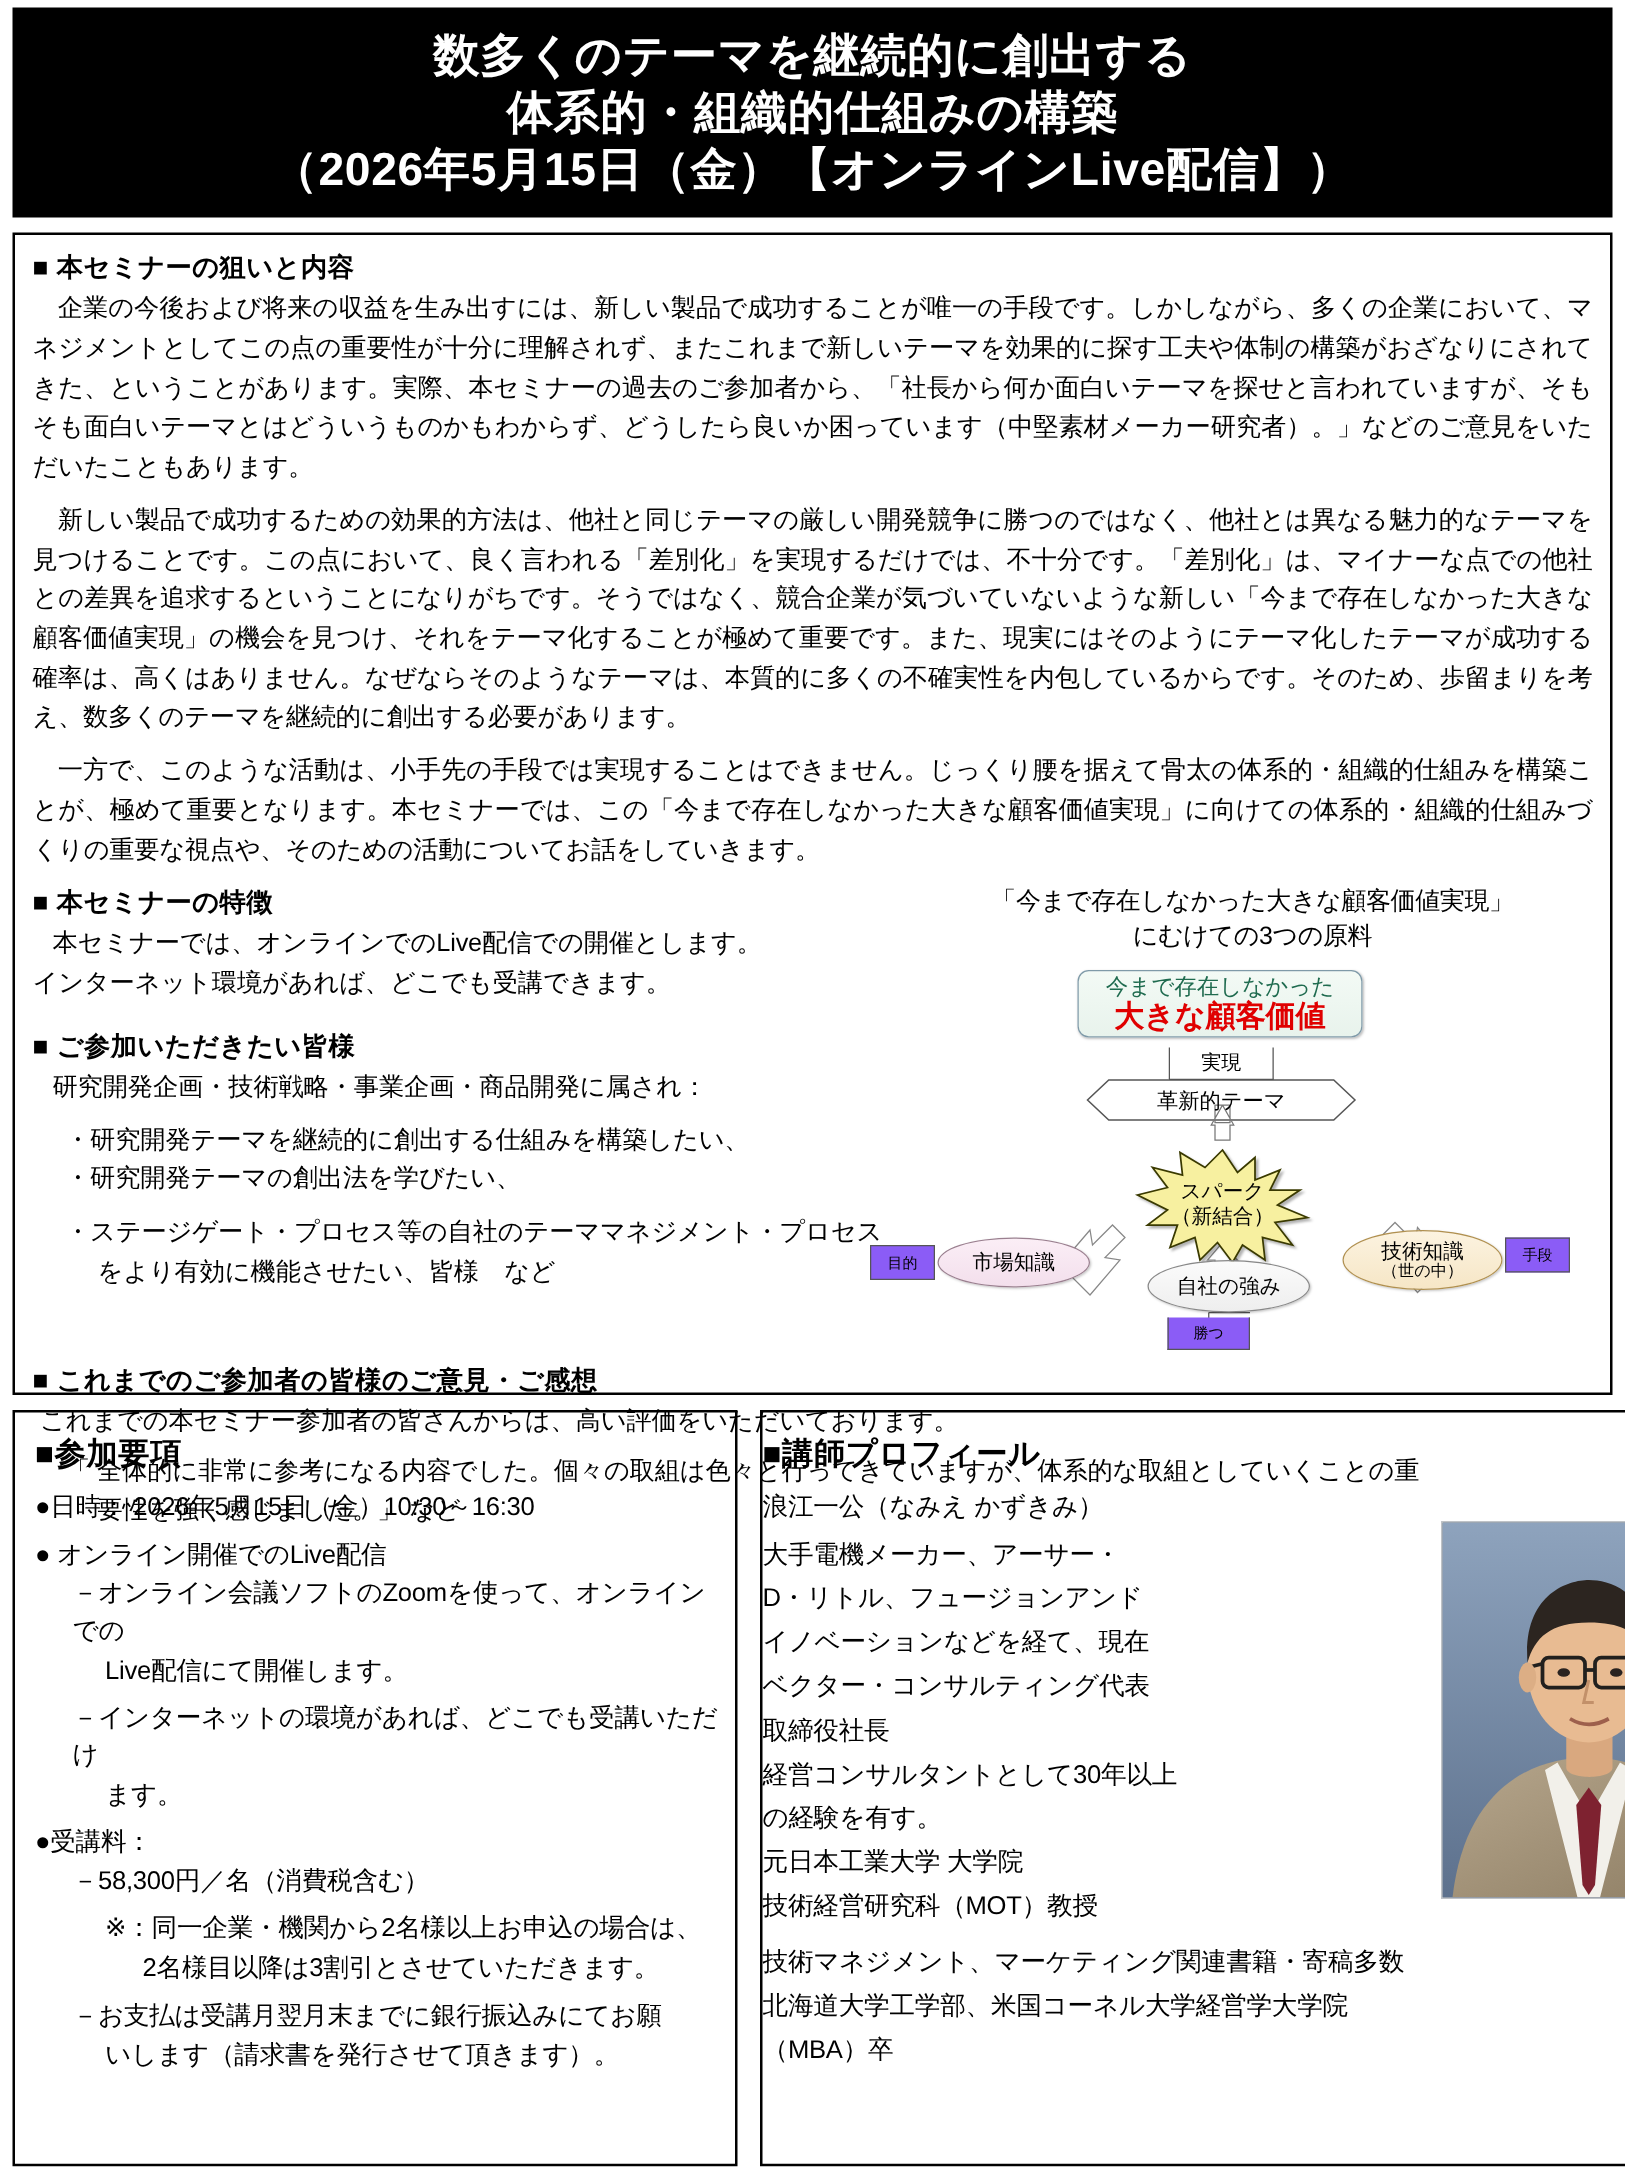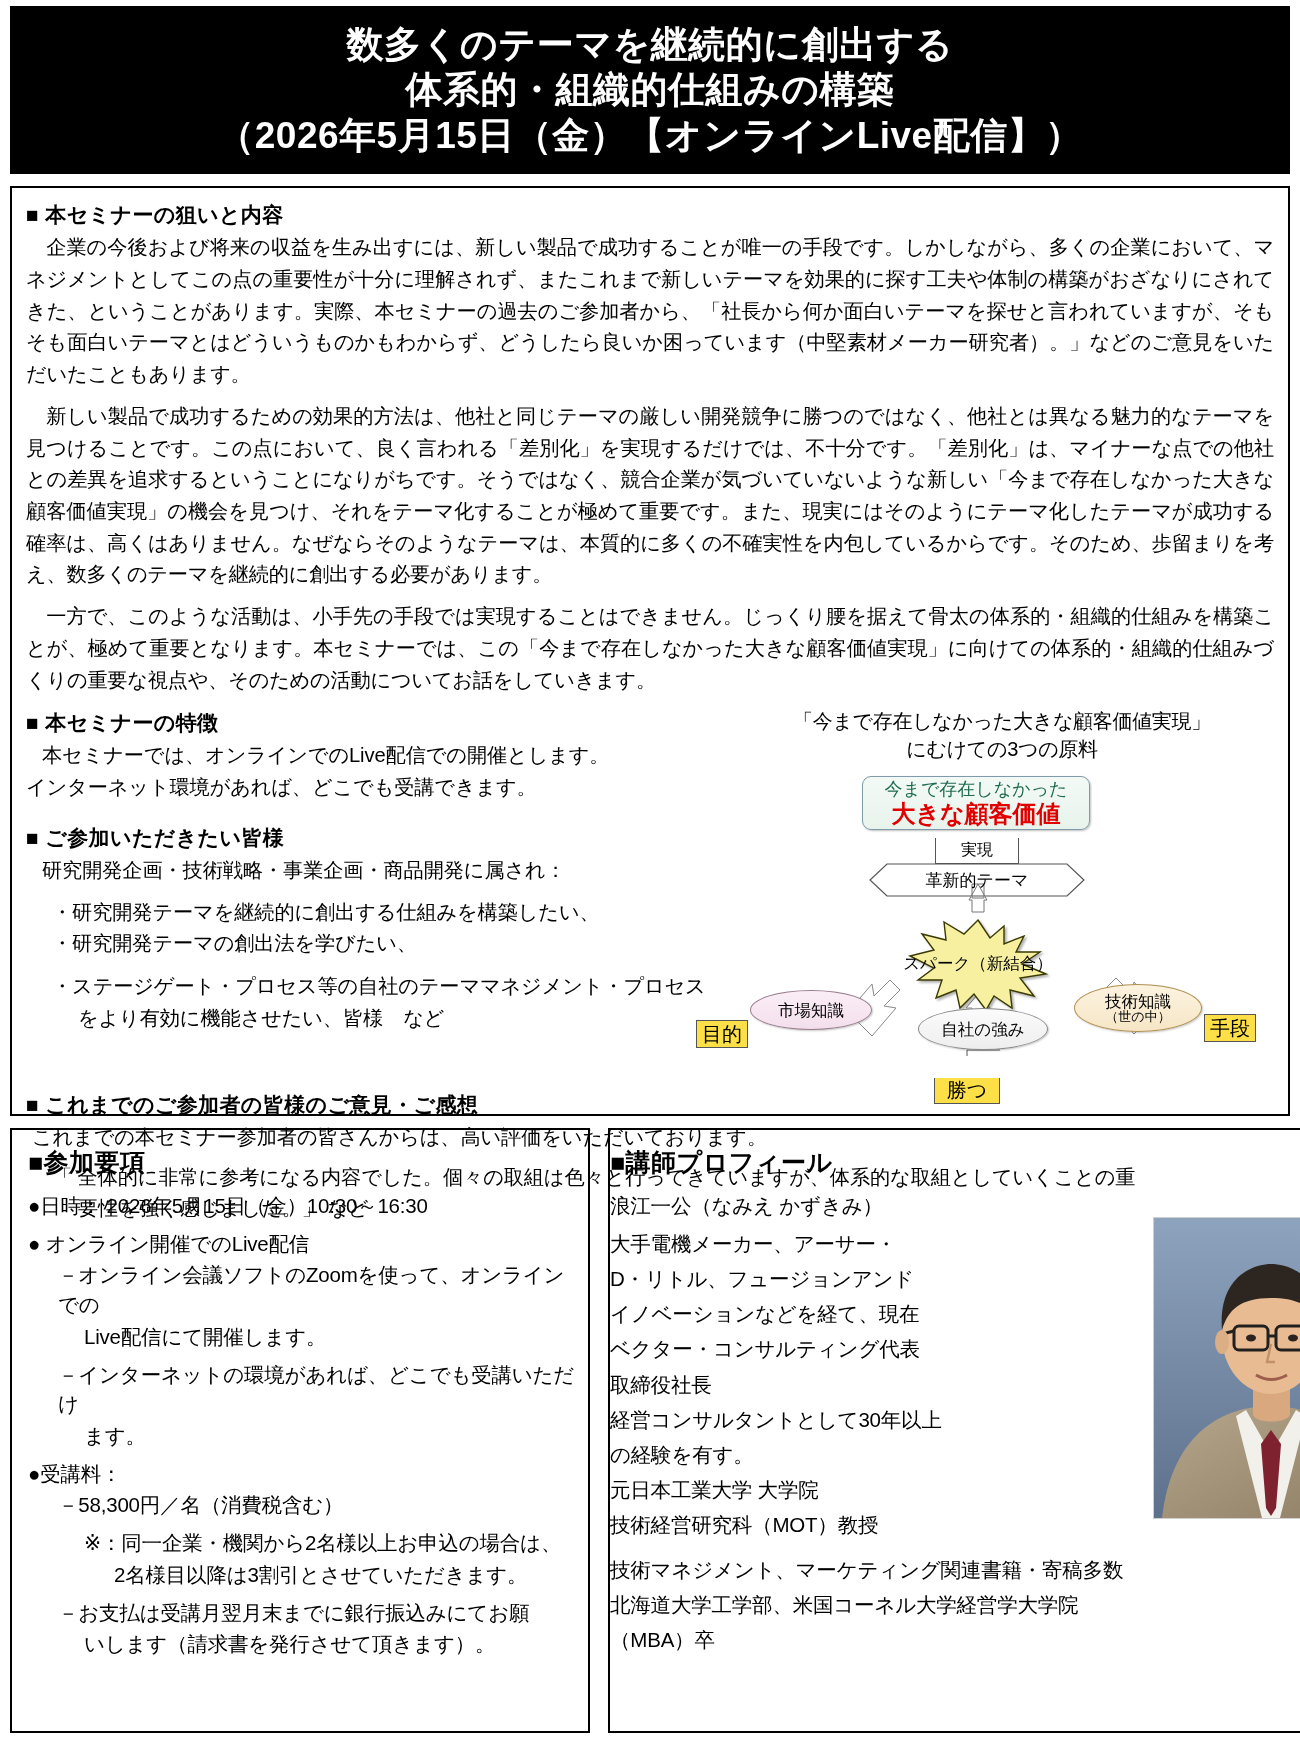--- a/index.html
+++ b/index.html
@@ -85,42 +85,42 @@
   .hex-theme .hexlabel{
     position:absolute;left:0;top:0;width:100%;height:100%;
     display:flex;align-items:center;justify-content:center;
   }
   .spark{
     left:178px;top:150px;width:156px;height:92px;
     font-size:16.5px;line-height:1.2;text-align:center;
   }
   .spark .sp-txt{
     position:absolute;left:0;top:0;width:100%;height:100%;
-    display:flex;flex-direction:row;align-items:center;justify-content:center;
+    display:flex;flex-direction:column;align-items:center;justify-content:center;
   }
 
   .oval{
     border:1px solid #9a7f8f;border-radius:50%;
     display:flex;align-items:center;justify-content:center;text-align:center;
     box-shadow:1px 1px 2px rgba(0,0,0,.22);
     box-sizing:border-box;font-size:16.5px;line-height:1.1;
   }
   .oval-market{left:28px;top:222px;width:122px;height:40px;
     background:linear-gradient(#fbeef6,#f3dfec);}
   .oval-strength{left:196px;top:240px;width:130px;height:42px;
     background:linear-gradient(#fbfbfb,#eeeeee);border-color:#888;}
   .oval-tech{left:352px;top:216px;width:128px;height:48px;
     background:linear-gradient(#fcf3e0,#f6e6c6);border-color:#b09050;}
   .oval-tech .t1{font-size:16.5px;}
   .oval-tech .t2{font-size:13px;}
 
   .tagbox{
-    border:1px solid #555;background:#fde047;
+    border:1px solid #555;background:#8b5cf6;
     display:flex;align-items:center;justify-content:center;
-    font-size:20px;box-sizing:border-box;margin-top:24px;
+    font-size:12px;box-sizing:border-box;
   }
   .tag-mokuteki{left:-26px;top:228px;width:52px;height:28px;}
   .tag-shudan{left:482px;top:222px;width:52px;height:28px;}
   .tag-katsu{left:212px;top:286px;width:66px;height:26px;border-top:none;}
 
   
   .bot-left{
     position:absolute;left:10px;top:1128px;width:580px;height:605px;
     border:2px solid #000;box-sizing:border-box;padding:14px 12px 0 16px;
   }

